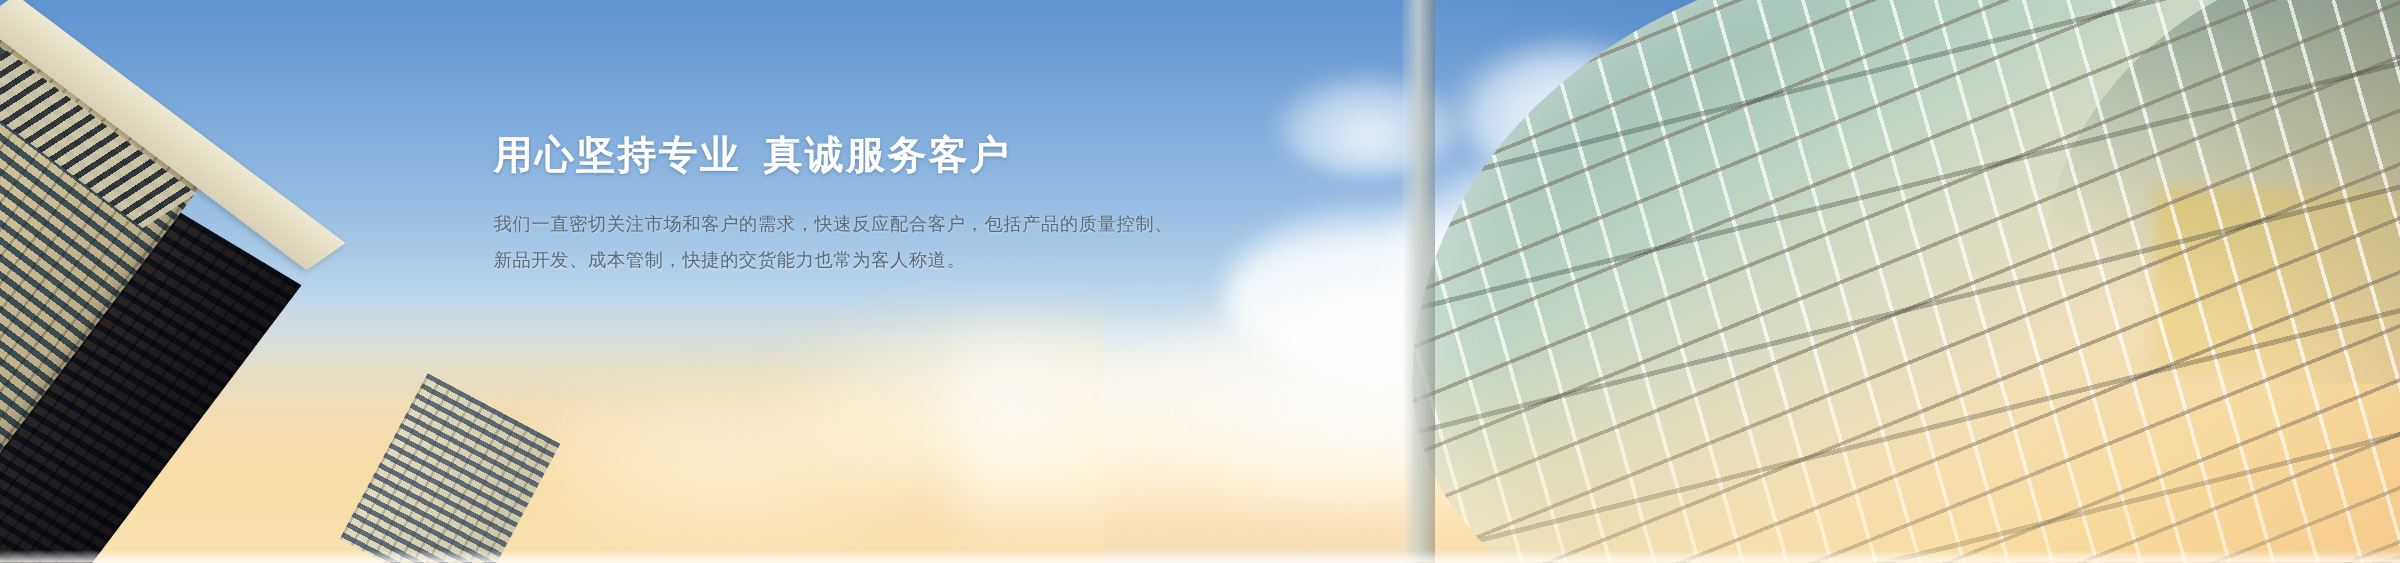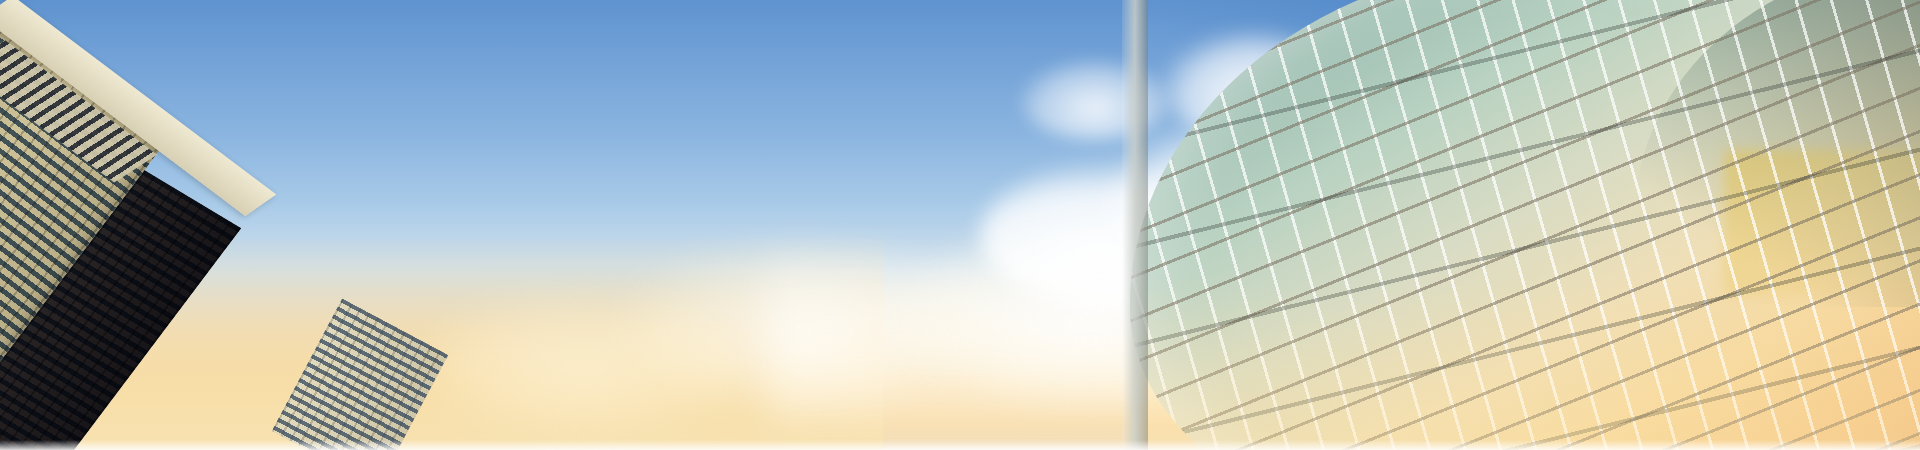--- a/index.html
+++ b/index.html
@@ -254,15 +254,22 @@
   </div>
 
   <div class="tower-small"></div>
   <div class="tower-left">
     <div class="tl-face"></div>
     <div class="tl-side"></div>
     <div class="tl-cap"></div>
     <div class="tl-louver"></div>
   </div>
 
+  <div class="content">
+    <h1 class="headline"><span>用心坚持专业</span><span class="gap"></span><span>真诚服务客户</span></h1>
+    <p class="desc">
+      <span class="ln">我们一直密切关注市场和客户的需求，快速反应配合客户，包括产品的质量控制、</span>
+      <span class="ln">新品开发、成本管制，快捷的交货能力也常为客人称道。</span>
+    </p>
+  </div>
 
   <div class="edge-fade-bottom"></div>
 </div>
 
 </body></html>

